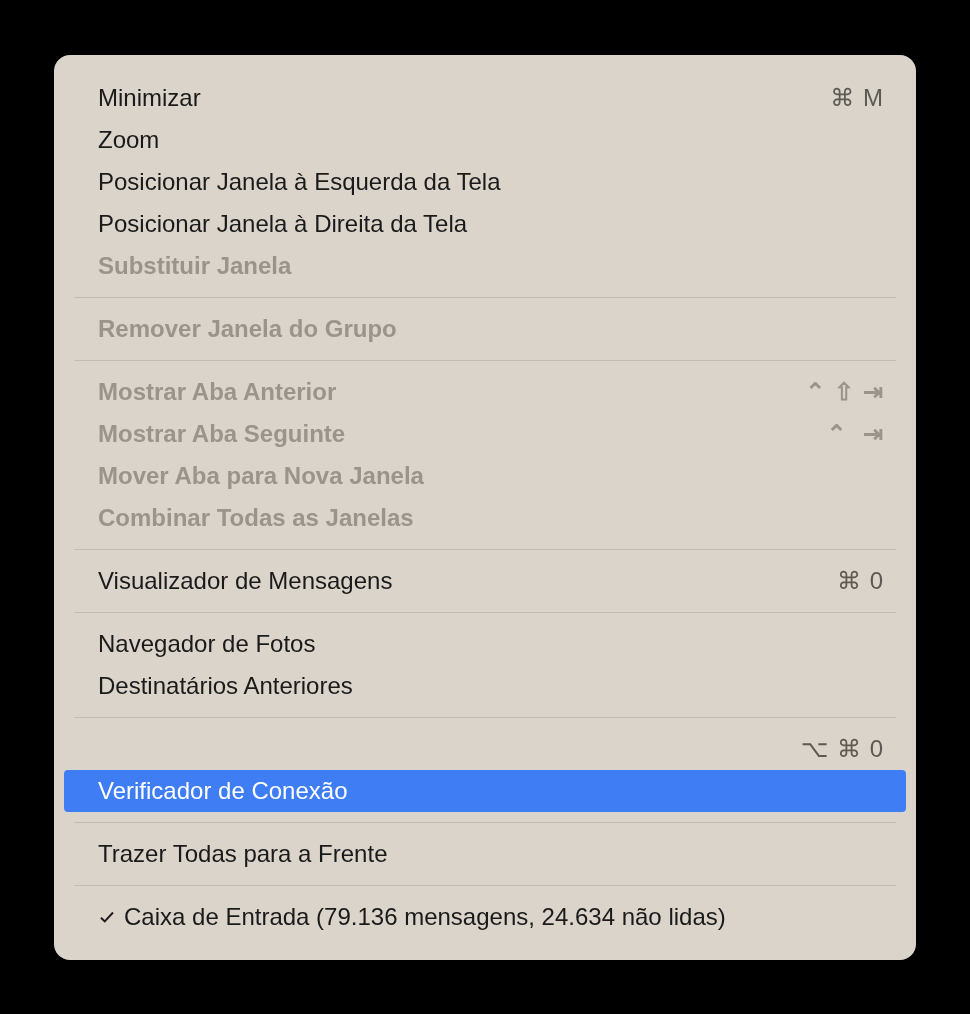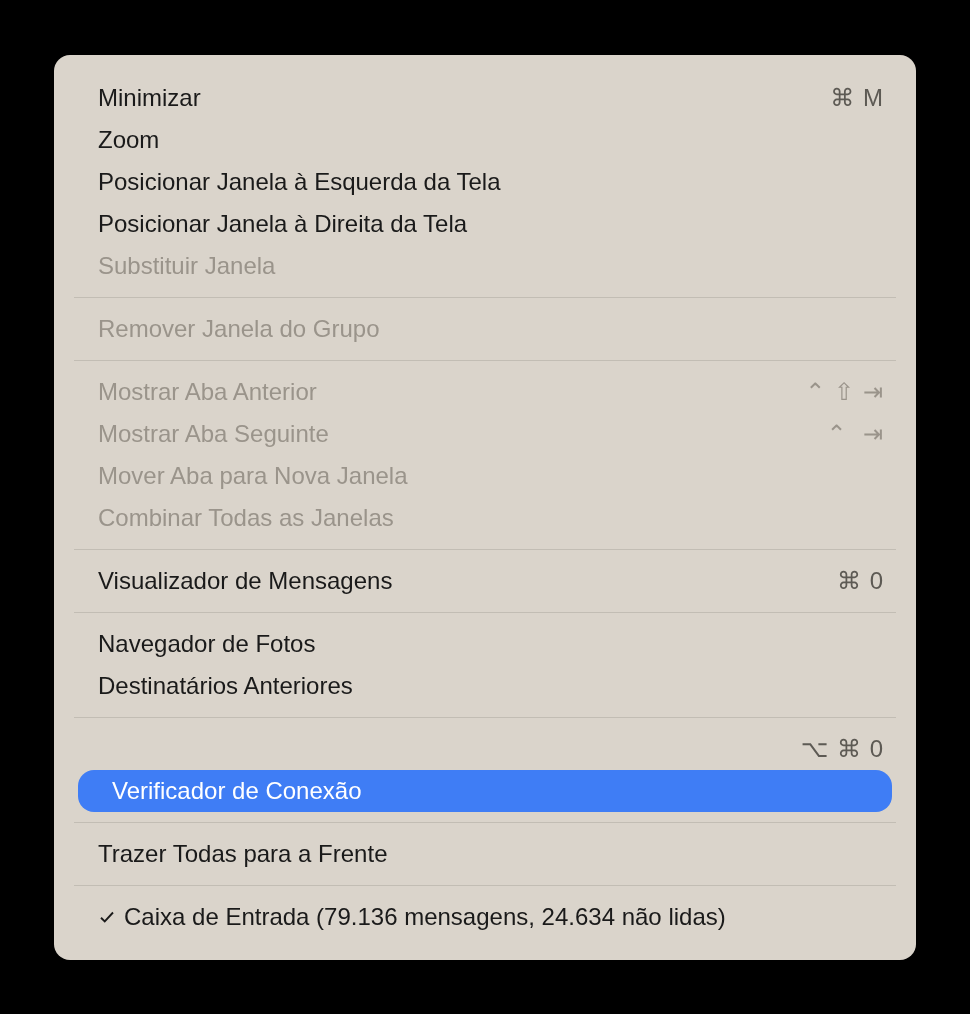--- a/index.html
+++ b/index.html
@@ -28,26 +28,27 @@
       align-items: center;
       justify-content: flex-end;
       padding: 7px 32px 7px 44px;
       font-size: 24px;
       color: #1a1a1a;
       cursor: default;
       min-height: 42px;
     }
     .menu-item.disabled {
       color: #9a948b;
+      font-weight: bold;
     }
     .menu-item.highlighted {
       background: #3f7df5;
       color: #ffffff;
-      margin: 0 24px;
-      border-radius: 16px;
+      margin: 0 10px;
+      border-radius: 4px;
       padding-left: 34px;
       padding-right: 22px;
     }
     .menu-item.checked {
     }
     .check-container {
       display: inline-flex;
       width: 26px;
       align-items: center;
       justify-content: flex-start;

